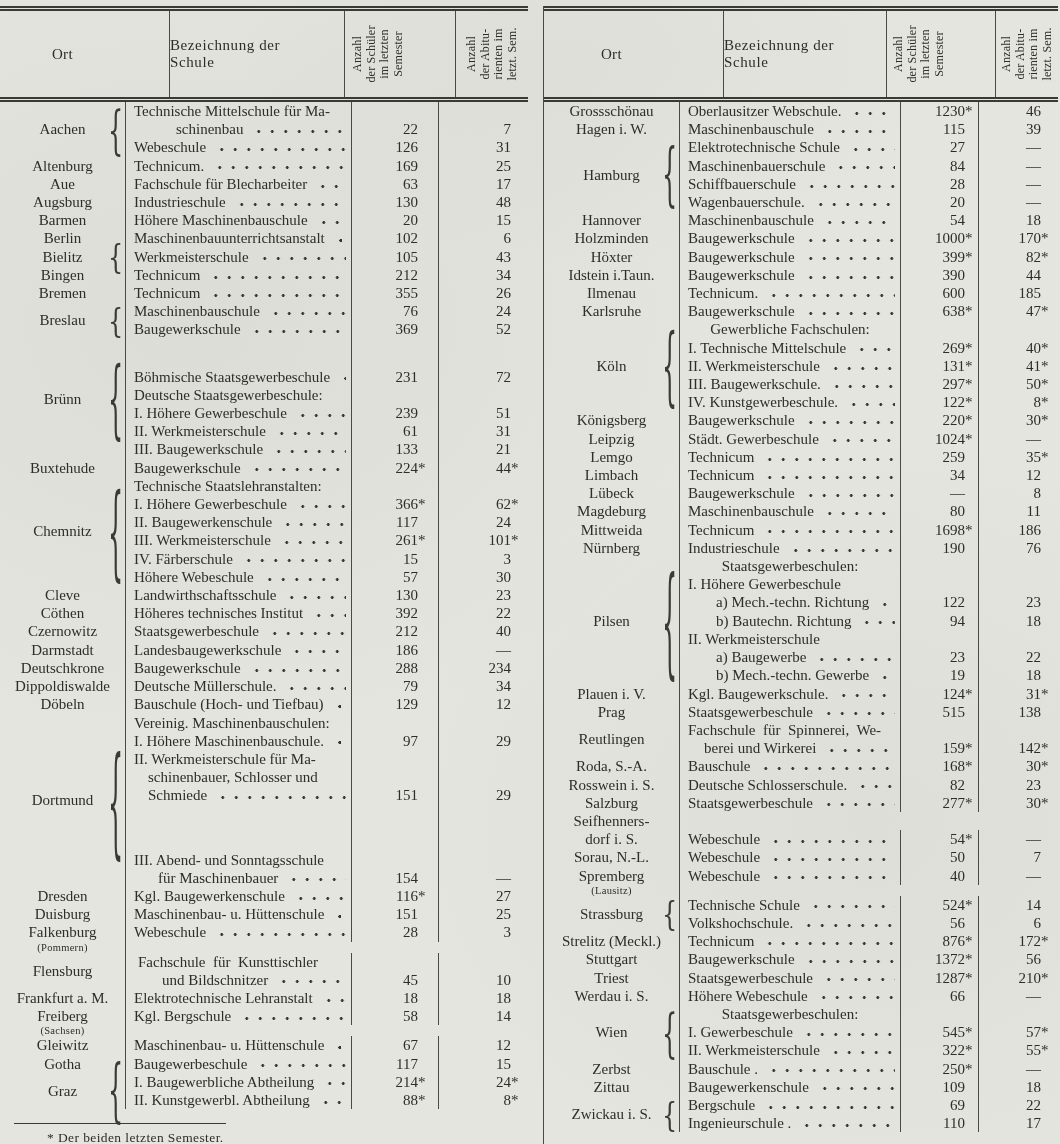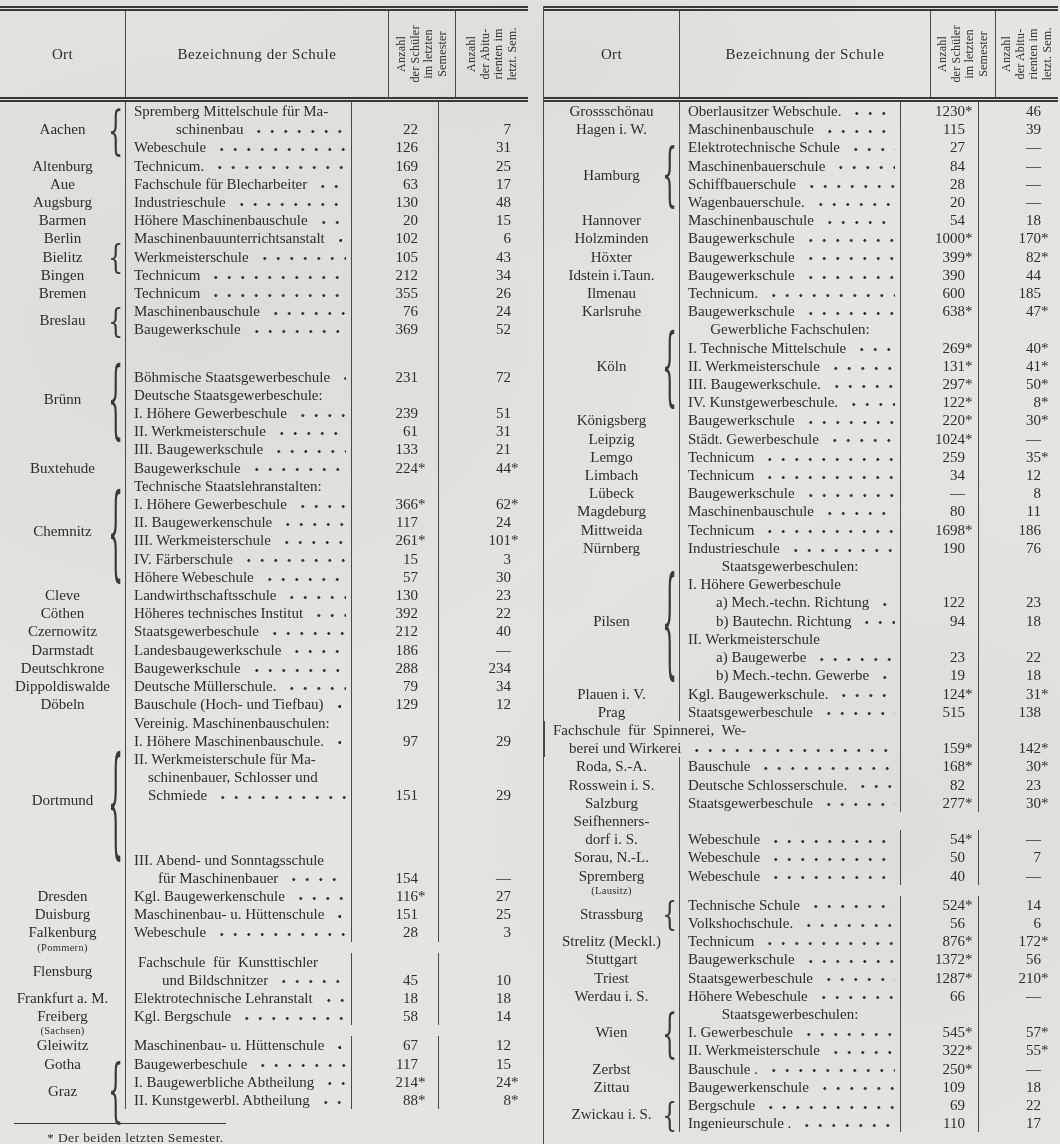--- a/index.html
+++ b/index.html
@@ -12,21 +12,21 @@
       #e5e5e0;
     font-family:"Liberation Serif", serif;
     color:#2e2d28;
   }
   .tpanel { position:absolute; top:6px; --lh:18.2px; }
   #left-panel  { left:0;     width:528px; --ortw:125px; --stw:66px; --grw:72px; --stpad:20px; --grpad:17px; }
   #right-panel { left:543px; width:514px; height:1138px; border-left:1px solid #4a4942;
                  --ortw:135px; --stw:64px; --grw:62px; --stpad:13px; --grpad:17px; }
   .thead {
     display:flex; align-items:stretch; height:86px;
-    border-top:5px double #3a3933; border-bottom:5px double #3a3933;
+    border-top:5px double #3a3933; border-bottom:5px double #3a3933;gap:44px;
   }
   .h-ort { width:var(--ortw); display:flex; align-items:center; justify-content:center;
            font-size:15px; letter-spacing:0.4px; }
   .h-school { flex:1; border-left:1px solid #4a4942; display:flex; align-items:center;
               justify-content:center; font-size:15px; letter-spacing:0.6px; }
   .h-num { border-left:1px solid #4a4942; display:flex; align-items:center; justify-content:center; overflow:hidden; }
   .h-st { width:var(--stw); }
   .h-gr { width:var(--grw); }
   .vtext { transform:rotate(-90deg); font-size:12px; line-height:13.5px;
            white-space:nowrap; text-align:center; letter-spacing:0.2px; }
@@ -86,21 +86,21 @@
         <div class="g-ort">
           <div class="ort-line">Aachen</div>
         </div>
         <div class="brace">
           <span style="transform: scale(0.8, 1.71875);">{</span>
         </div>
         <div class="g-rows">
           <div class="srow">
             <div class="s-name">
               <div class="nline">
-                <span class="txt" style="padding-left: 2px;">Spremberg Mittelschule für Ma-</span>
+                <span class="txt" style="padding-left: 2px;">Technische Mittelschule für Ma-</span>
               </div>
               <div class="nline">
                 <span class="txt" style="padding-left: 44px;">schinenbau</span>
                 <span class="leader"></span>
               </div>
             </div>
             <div class="s-st">22</div>
             <div class="s-gr">7</div>
           </div>
           <div class="srow">
@@ -1393,20 +1393,23 @@
                 <span class="txt" style="padding-left: 2px;">Staatsgewerbeschule</span>
                 <span class="leader"></span>
               </div>
             </div>
             <div class="s-st">515</div>
             <div class="s-gr">138</div>
           </div>
         </div>
       </div>
       <div class="group">
+        <div class="g-ort">
+          <div class="ort-line">Reutlingen</div>
+        </div>
         <div class="g-rows">
           <div class="srow">
             <div class="s-name">
               <div class="nline">
                 <span class="txt" style="padding-left: 2px;">Fachschule  für  Spinnerei,  We-</span>
               </div>
               <div class="nline">
                 <span class="txt" style="padding-left: 18px;">berei und Wirkerei</span>
                 <span class="leader"></span>
               </div>

